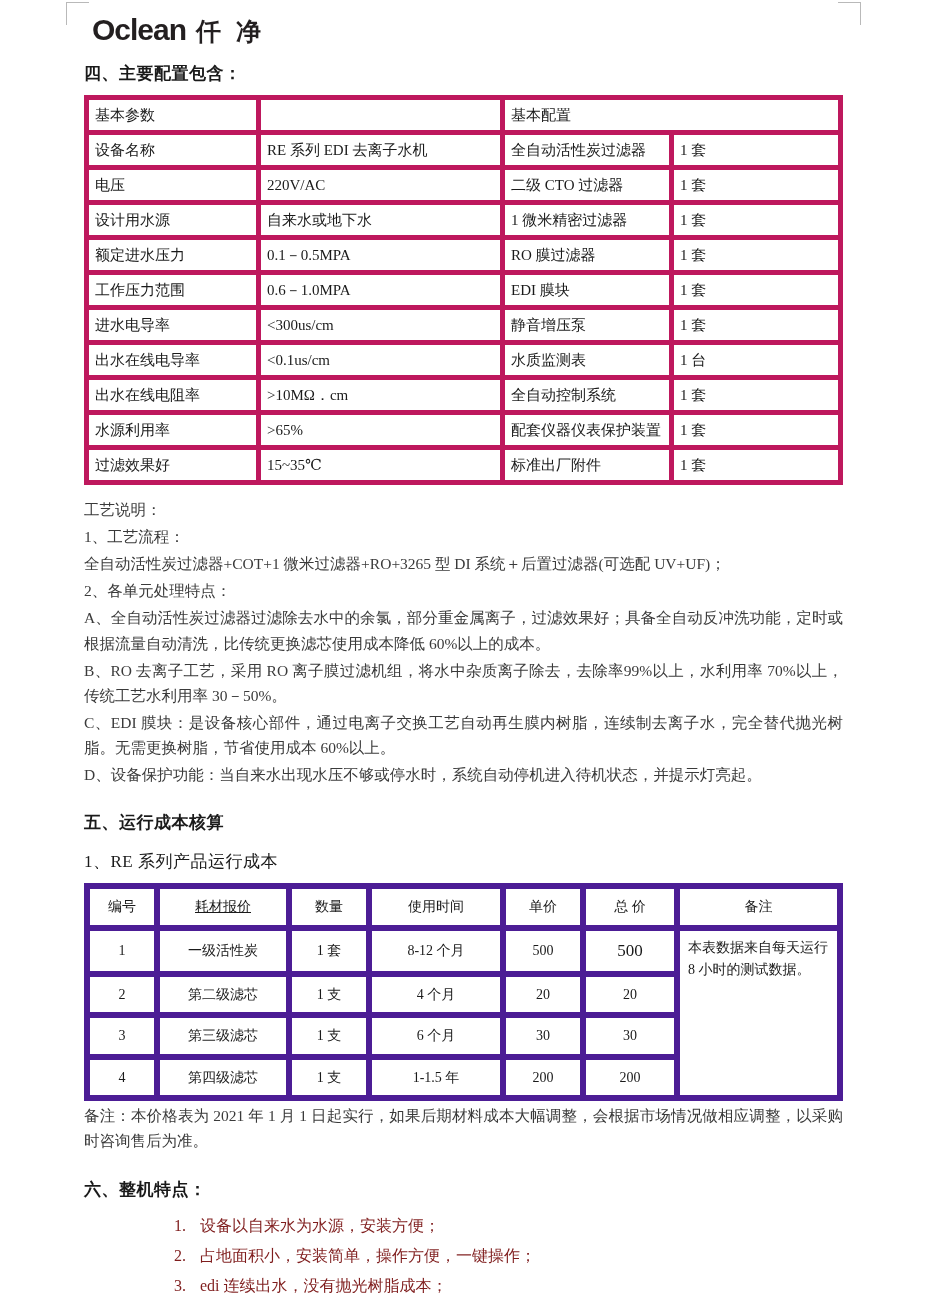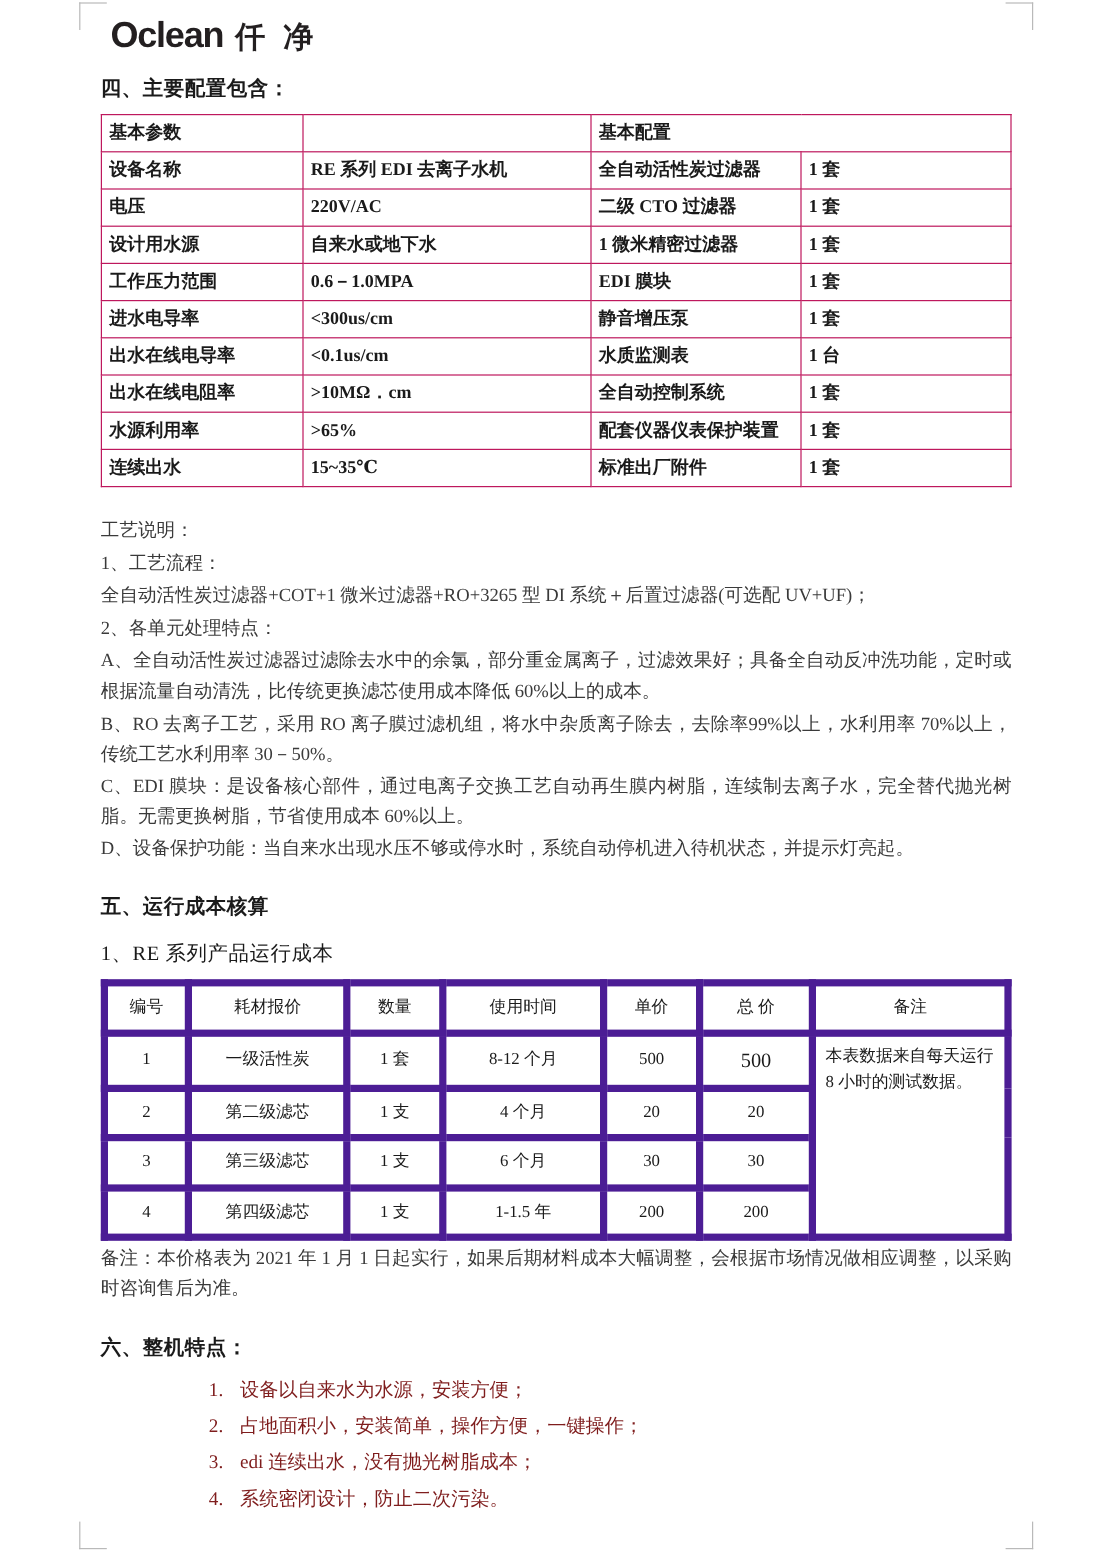--- a/index.html
+++ b/index.html
@@ -74,41 +74,41 @@
     margin: 16px 0 10px 0;
     letter-spacing: 0.5px;
   }
   table.grid {
     border-collapse: collapse;
     width: 100%;
     font-size: 15px;
     table-layout: fixed;
   }
   table.grid td, table.grid th {
-    border: 1px solid #be185d;
+    border: 5px solid #be185d;
     padding: 3px 6px;
-    font-weight: bold;
+    font-weight: normal;
     text-align: left;
     line-height: 1.35;
     vertical-align: middle;
   }
   table.config td { height: 24px; }
   .c-param-name { width: 155px; }
   .c-param-val  { width: 227px; }
   .hdr-left { }
   .hdr-right { text-align: center; }
 
   .para {
     font-size: 15.5px;
     line-height: 1.62;
     margin: 2px 0 0 0;
     color: #3a3a3a;
     text-align: justify;
   }
-  .para.first { margin-top: 24px; }
+  .para.first { margin-top: 12px; }
 
   
   table.cost {
     border-collapse: collapse;
     width: 100%;
     font-size: 14px;
     table-layout: fixed;
   }
   table.cost td {
     border: 6px solid #4c1d95;
@@ -117,21 +117,21 @@
     line-height: 1.4;
   }
   table.cost td.note {
     text-align: left;
     padding: 6px 8px;
     vertical-align: top;
     font-size: 14px;
     line-height: 1.6;
   }
   .k-no     { width: 56px; }
-  .k-item   { width: 118px; }
+  .k-item   { width: 118px; text-decoration: underline; }
   .k-qty    { width: 66px; }
   .k-time   { width: 120px; }
   .k-price  { width: 66px; }
   .k-total  { width: 80px; }
   .k-remark { width: auto; margin-left: 14px; }
   .big-total { font-size: 17px; }
 
   ol.features {
     margin: 6px 0 0 0;
     padding-left: 106px;
@@ -186,20 +186,26 @@
           <td>二级 CTO 过滤器</td>
           <td>1 套</td>
         </tr>
         <tr>
           <td>设计用水源</td>
           <td>自来水或地下水</td>
           <td>1 微米精密过滤器</td>
           <td>1 套</td>
         </tr>
         <tr>
+          <td>额定进水压力</td>
+          <td>0.1－0.5MPA</td>
+          <td>RO 膜过滤器</td>
+          <td>1 套</td>
+        </tr>
+        <tr>
           <td>工作压力范围</td>
           <td>0.6－1.0MPA</td>
           <td>EDI 膜块</td>
           <td>1 套</td>
         </tr>
         <tr>
           <td>进水电导率</td>
           <td>&lt;300us/cm</td>
           <td>静音增压泵</td>
           <td>1 套</td>
@@ -216,21 +222,21 @@
           <td>全自动控制系统</td>
           <td>1 套</td>
         </tr>
         <tr>
           <td>水源利用率</td>
           <td>&gt;65%</td>
           <td>配套仪器仪表保护装置</td>
           <td>1 套</td>
         </tr>
         <tr>
-          <td>连续出水</td>
+          <td>过滤效果好</td>
           <td>15~35℃</td>
           <td>标准出厂附件</td>
           <td>1 套</td>
         </tr>
       </tbody>
     </table>
 
     <div>
       <p class="para first">工艺说明：</p>
       <p class="para">1、工艺流程：</p>

